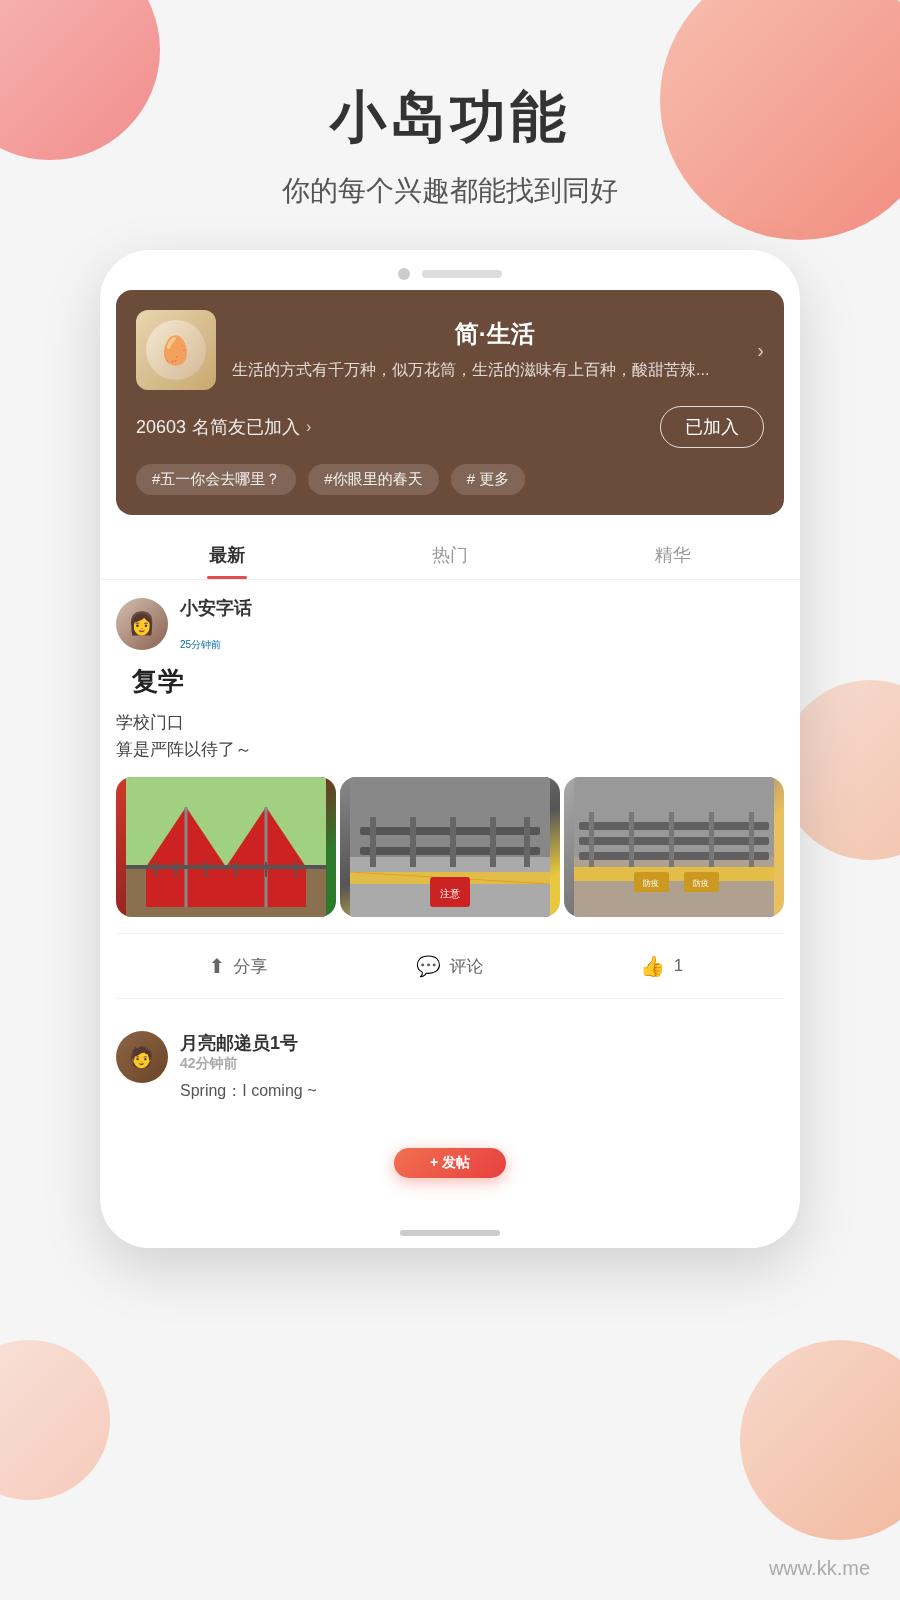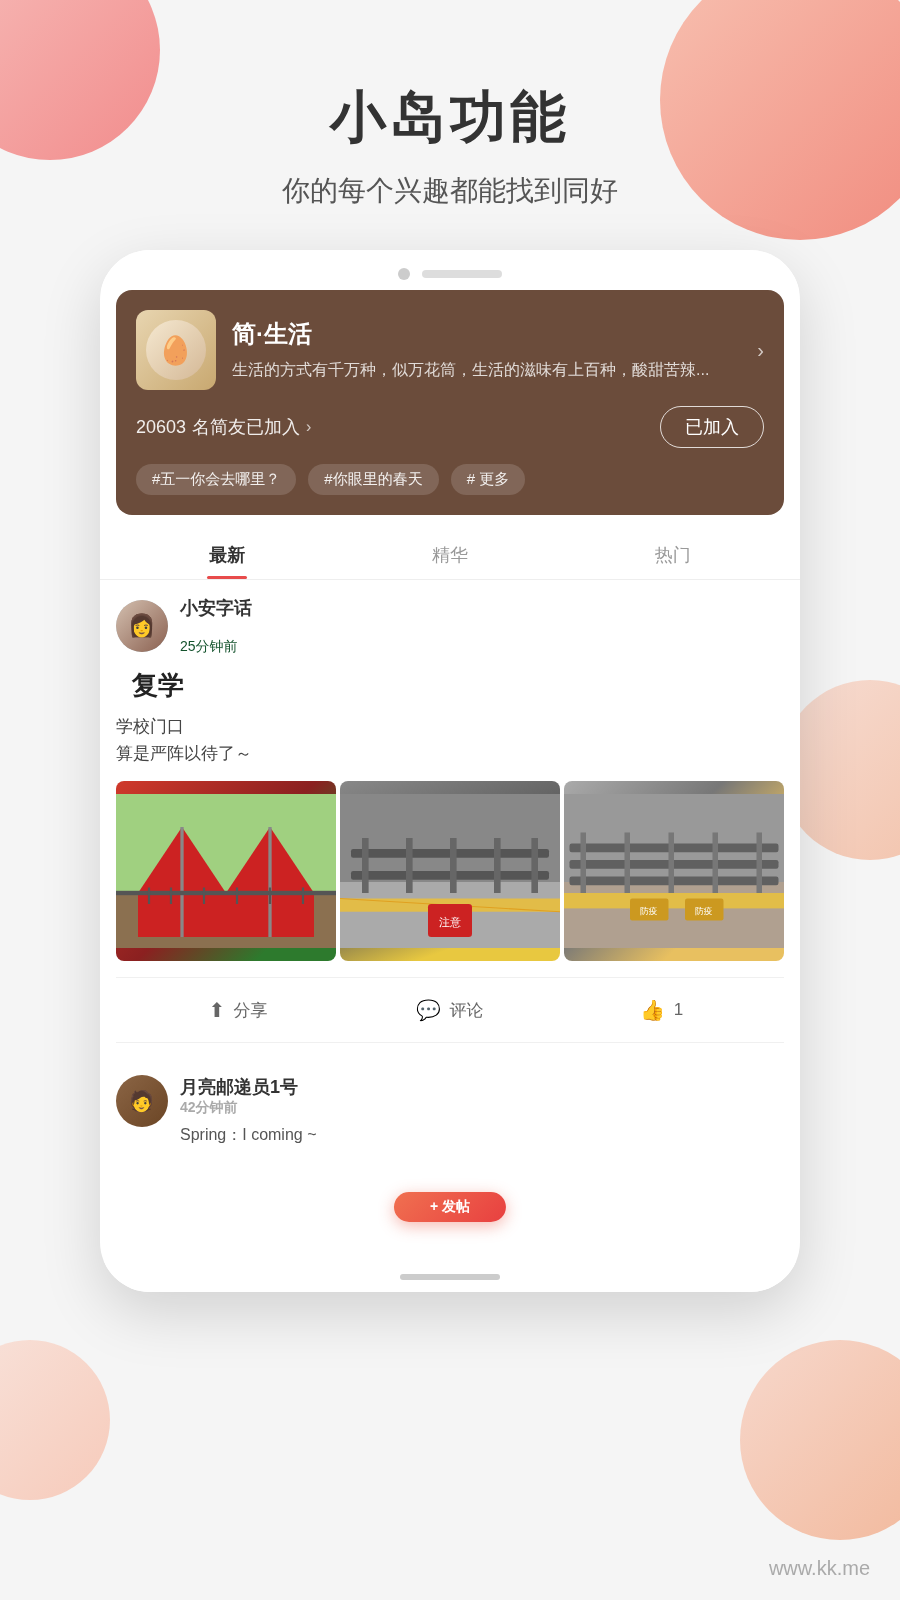--- a/index.html
+++ b/index.html
@@ -165,20 +165,21 @@
       font-size: 28px;
     }
     .community-info {
       flex: 1;
     }
     .community-name {
       font-size: 24px;
       font-weight: 600;
       color: #fff;
       margin-bottom: 8px;
+      text-align: center;
     }
     .community-desc {
       font-size: 16px;
       color: rgba(255,255,255,0.8);
       line-height: 1.5;
     }
     .community-arrow {
       color: rgba(255,255,255,0.7);
       font-size: 20px;
     }
@@ -283,22 +284,22 @@
       border-radius: 50%;
       background: linear-gradient(135deg, #d4c5b5, #a89080);
     }
     .post-user-info {}
     .post-username {
       font-size: 18px;
       font-weight: 600;
       color: #333;
     }
     .post-time {
-      font-size: 14px;
-      color: #14532d;
+      font-size: 10px;
+      color: #0369a1;
       margin-top: 18px;
     }
 
     .post-title {
       font-size: 26px;
       font-weight: 700;
       color: #222;
       margin-bottom: 10px;
       margin-left: 16px;
     }
@@ -310,22 +311,22 @@
     }
 
     
     .image-grid {
       display: grid;
       grid-template-columns: repeat(3, 1fr);
       gap: 4px;
       margin-bottom: 16px;
     }
     .grid-image {
-      height: 180px;
-      border-radius: 8px;
+      height: 140px;
+      border-radius: 16px;
       overflow: hidden;
     }
     .grid-image-1 {
       background: linear-gradient(135deg, #d0392b 0%, #8b2020 50%, #2d7a2d 80%);
       position: relative;
     }
     .grid-image-2 {
       background: linear-gradient(160deg, #888 0%, #555 50%, #e8c840 80%);
     }
     .grid-image-3 {
@@ -480,22 +481,22 @@
 
       <div class="tags-row">
         <div class="tag">#五一你会去哪里？</div>
         <div class="tag">#你眼里的春天</div>
         <div class="tag">#  更多</div>
       </div>
     </div>
 
     <div class="tabs-row">
       <div class="tab-item active">最新</div>
+      <div class="tab-item">热门</div>
       <div class="tab-item">精华</div>
-      <div class="tab-item">热门</div>
     </div>
 
     <div class="post-area">
       <div class="post-header">
         <div class="post-avatar">
           <div class="post-avatar-img" style="background: linear-gradient(135deg, #d4c0b0, #8a6050); display:flex; align-items:center; justify-content:center; font-size:22px;">👩</div>
         </div>
         <div class="post-user-info">
           <div class="post-username">小安字话</div>
           <div class="post-time">25分钟前</div>

